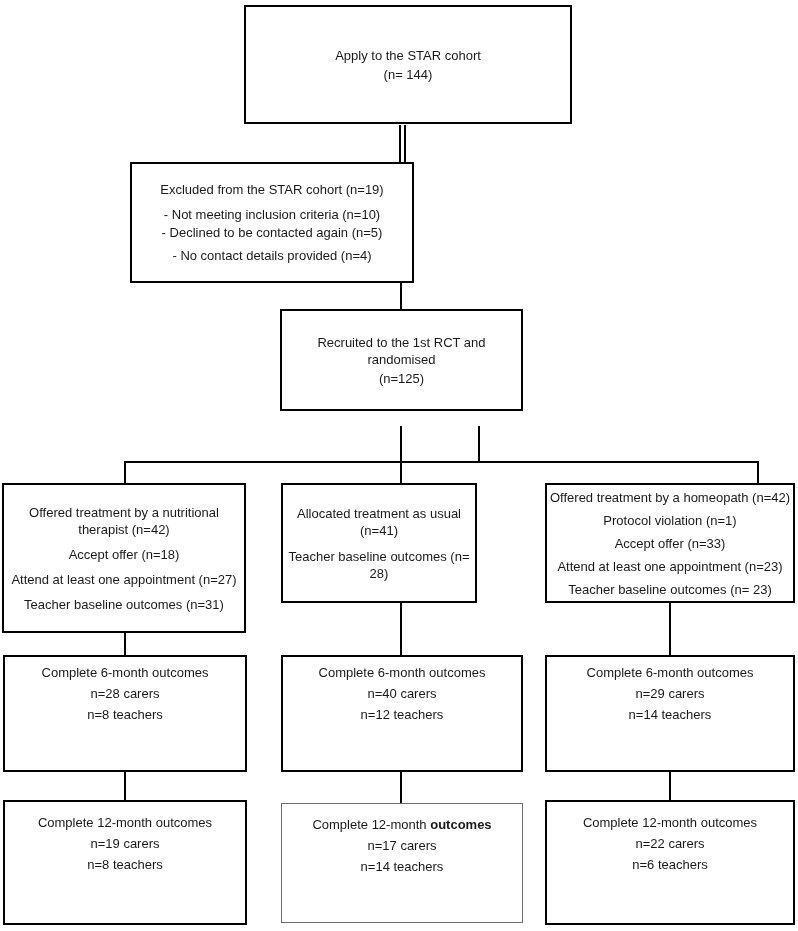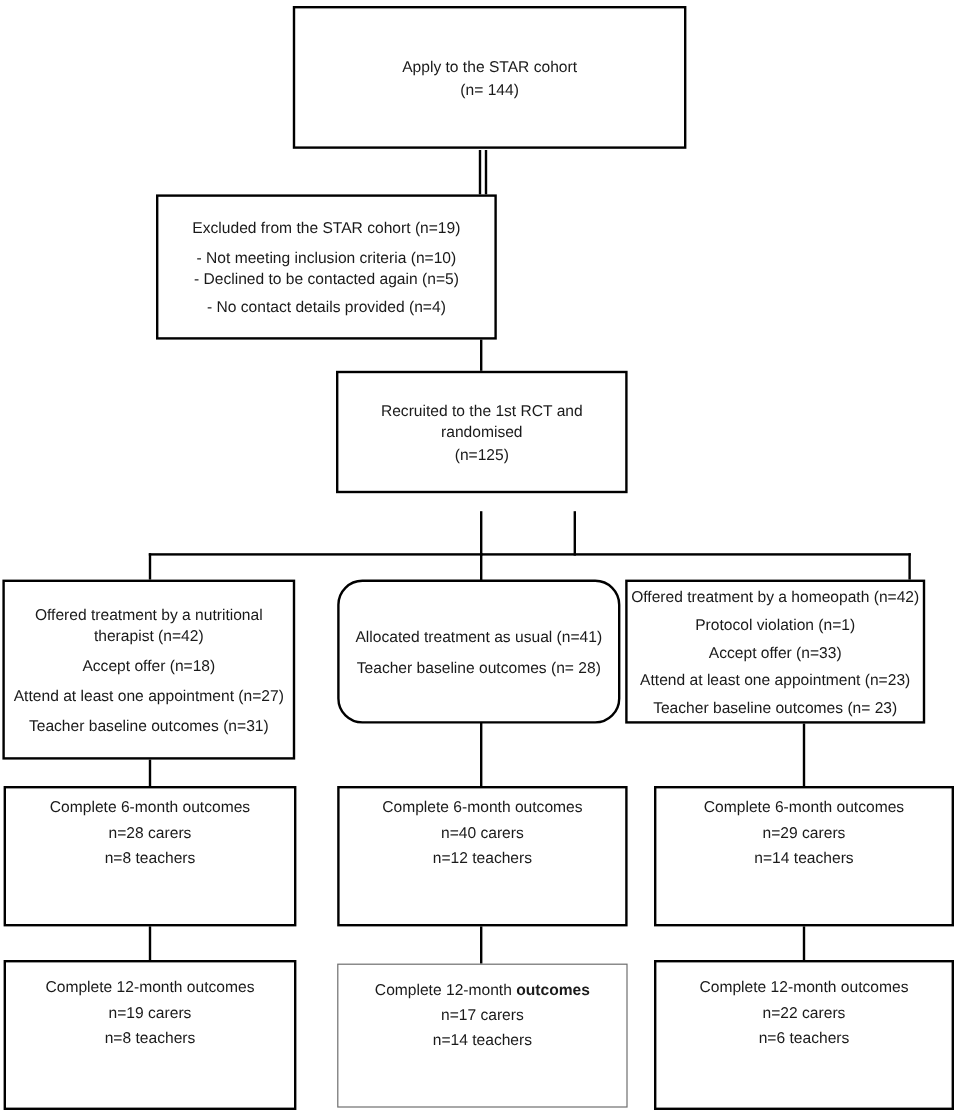--- a/index.html
+++ b/index.html
@@ -31,22 +31,22 @@
   .center   { justify-content: center; align-items: center; }
   .topalign { justify-content: flex-start; }
   .box .line { width: 100%; }
   
   #box-apply     { left: 244px; top: 5px;   width: 328px; height: 119px; row-gap: 2px; }
   #box-excluded  { left: 130px; top: 162px; width: 284px; height: 121px; line-height: 18px; }
   #box-excluded .line-0 { margin-bottom: 7px; }
   #box-excluded .line-3 { margin-top: 5px; }
   #box-recruited { left: 280px; top: 309px; width: 243px; height: 102px; row-gap: 2px; }
   #box-arm-nut   { left: 2px;   top: 483px; width: 244px; height: 150px; row-gap: 8px; }
-  #box-arm-usual { left: 281px; top: 483px; width: 236px; height: 120px; row-gap: 9px; border-radius: 21px; }
-  #box-arm-hom   { left: 521px; top: 483px; width: 250px; height: 120px; row-gap: 6px; padding: 0 1px; }
+  #box-arm-usual { left: 281px; top: 483px; width: 196px; height: 120px; row-gap: 9px; }
+  #box-arm-hom   { left: 545px; top: 483px; width: 250px; height: 120px; row-gap: 6px; padding: 0 1px; }
   #box-6m-nut    { left: 3px;   top: 655px; width: 244px; height: 117px; padding-top: 7px;  row-gap: 4px; }
   #box-6m-usual  { left: 281px; top: 655px; width: 242px; height: 117px; padding-top: 7px;  row-gap: 4px; }
   #box-6m-hom    { left: 545px; top: 655px; width: 250px; height: 117px; padding-top: 7px;  row-gap: 4px; }
   #box-12m-nut   { left: 3px;   top: 800px; width: 244px; height: 125px; padding-top: 12px; row-gap: 4px; }
   #box-12m-usual { left: 281px; top: 803px; width: 242px; height: 120px; padding-top: 12px; row-gap: 4px;
                    border: 1px solid #6e6e6e; }
   #box-12m-hom   { left: 545px; top: 800px; width: 250px; height: 125px; padding-top: 12px; row-gap: 4px; }
   .bold { font-weight: bold; }
   
   .cn { position: absolute; background: #000000; }

